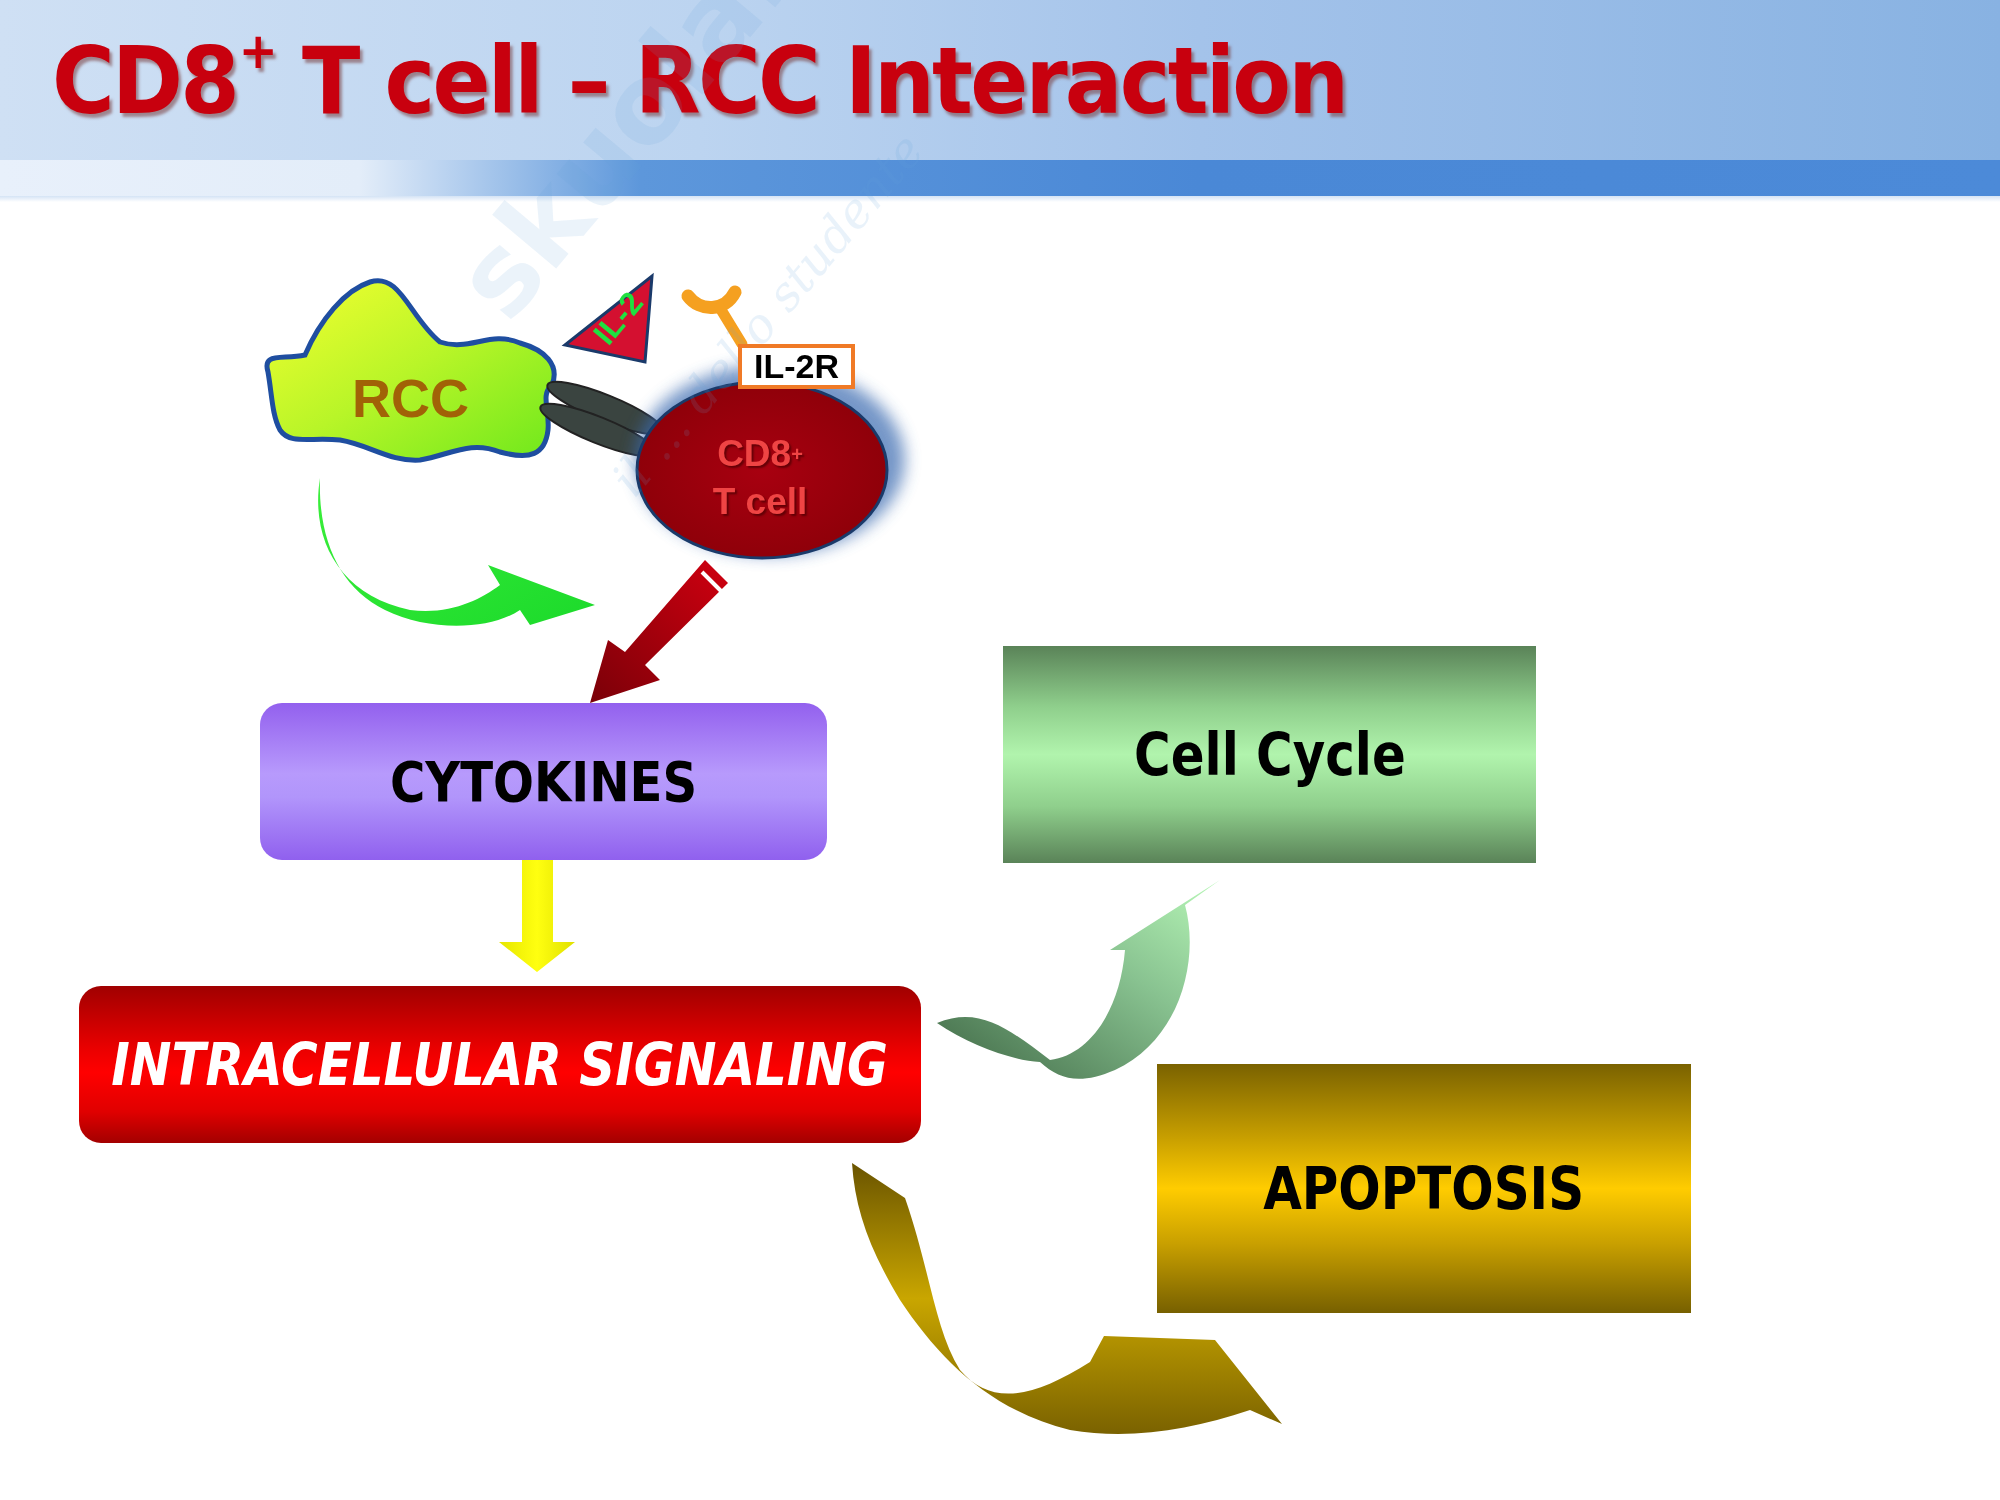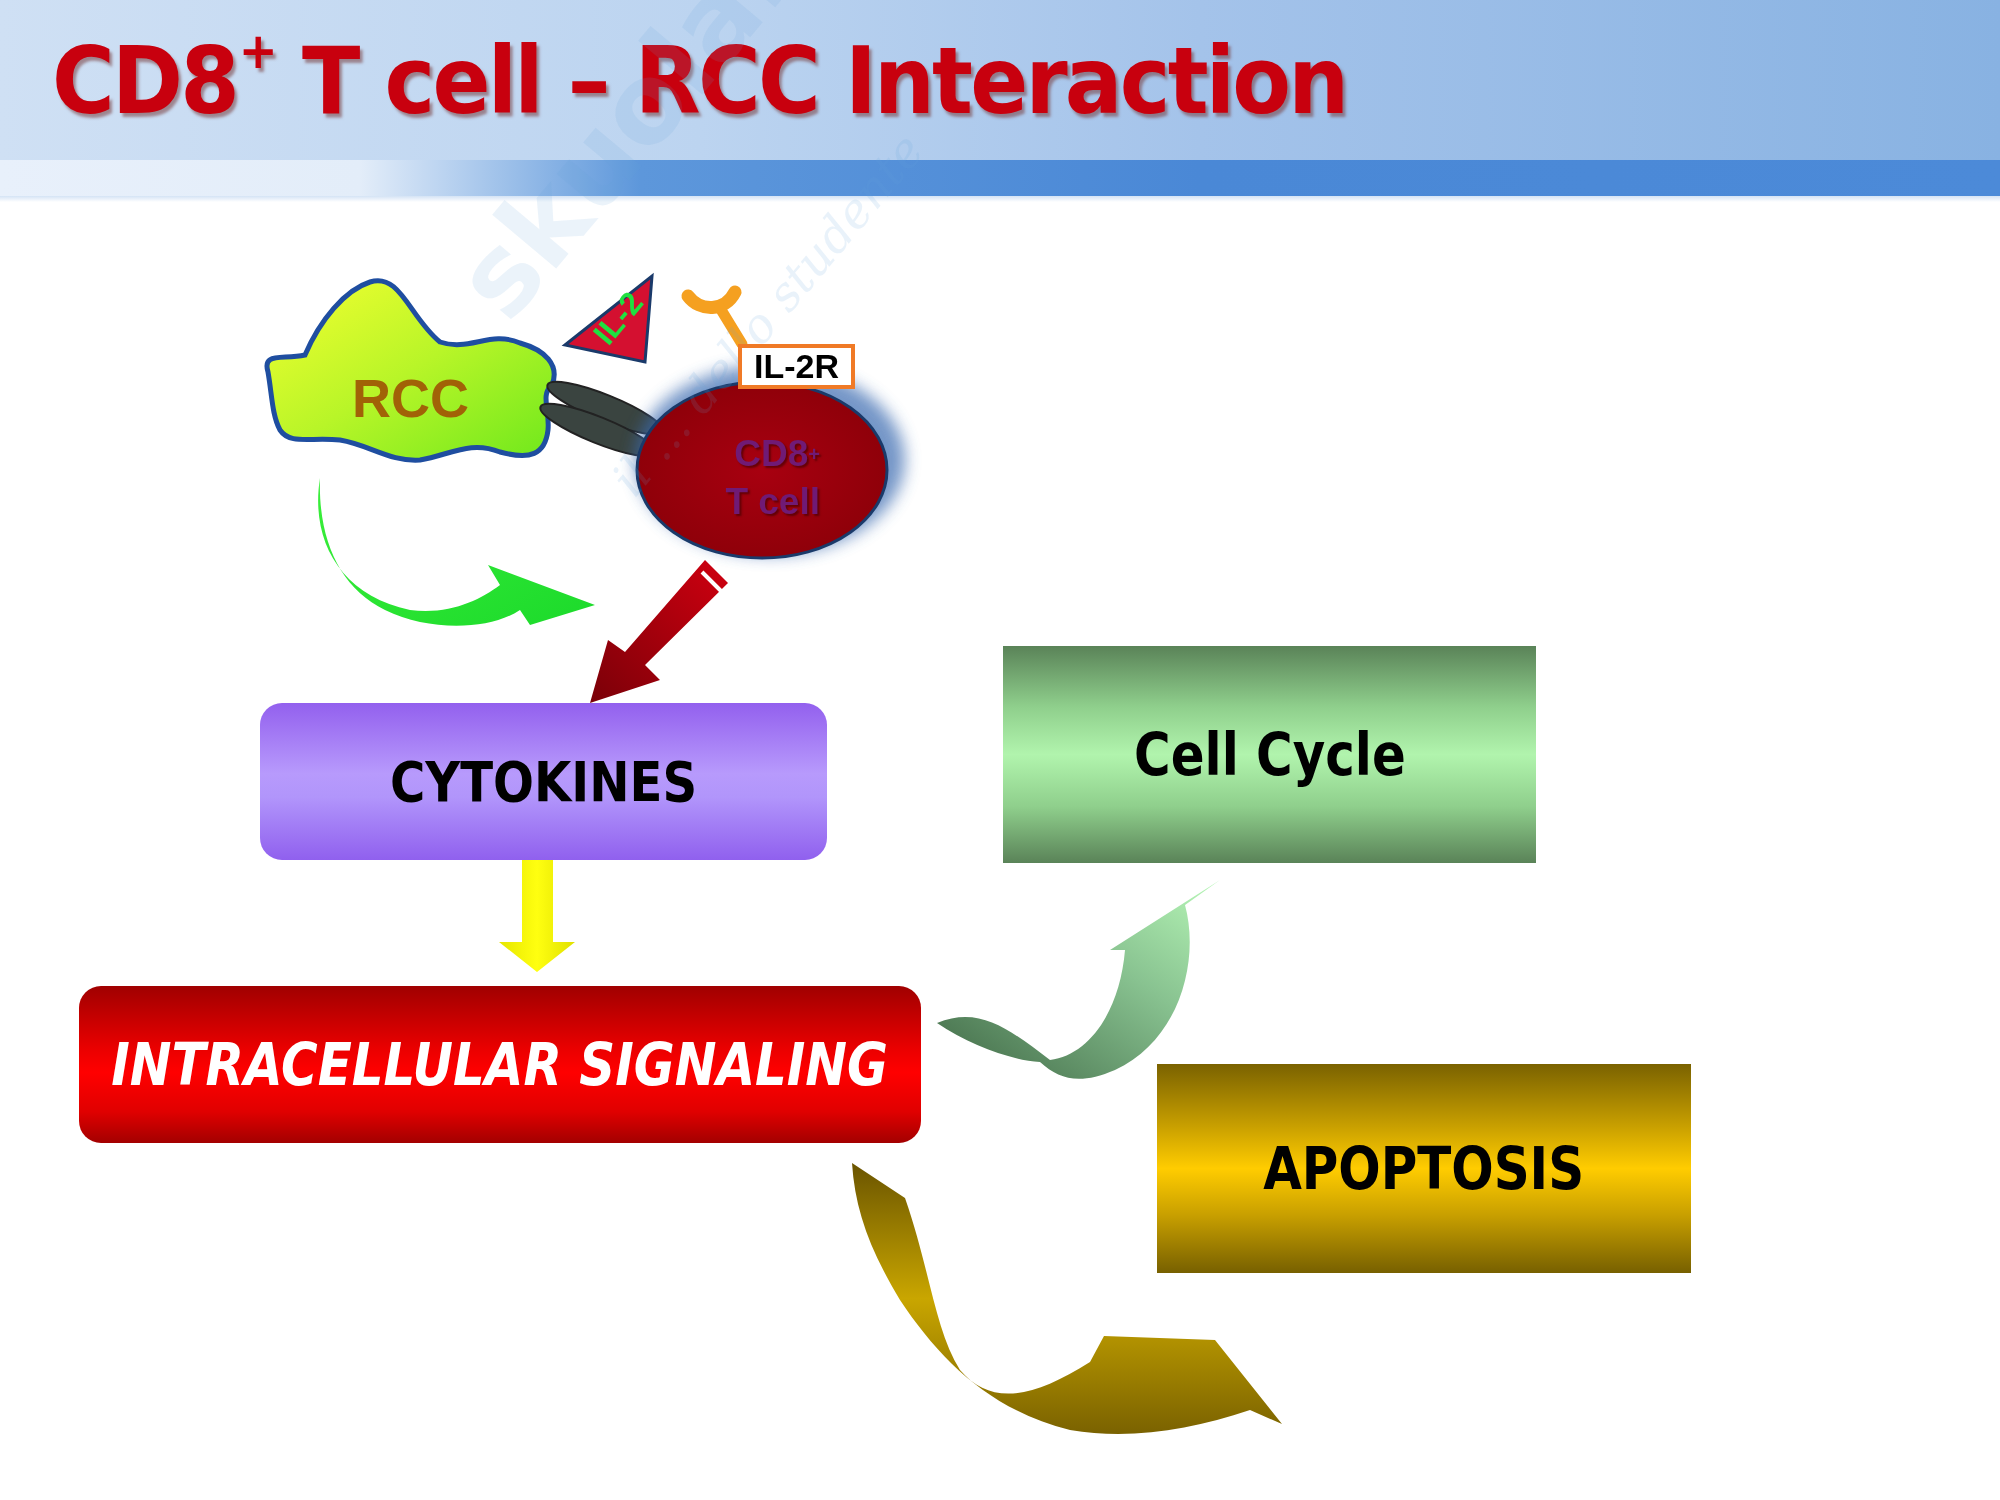--- a/index.html
+++ b/index.html
@@ -14,25 +14,25 @@
   .title sup{font-size:50px;vertical-align:top;position:relative;top:-6px;margin-left:2px;}
   svg.art{position:absolute;left:0;top:0;width:2000px;height:1500px;}
   .box{position:absolute;display:flex;align-items:center;justify-content:center;font-family:"DejaVu Sans",sans-serif;font-weight:bold;}
   .box span{display:inline-block;transform:scaleX(0.86);white-space:nowrap;}
   .cyto{left:260px;top:703px;width:567px;height:157px;border-radius:22px;
     background:linear-gradient(180deg,#9360ee 0%,#b79afc 45%,#b195fb 60%,#9060ee 100%);color:#000;font-size:56px;}
   .cellcycle{left:1003px;top:646px;width:533px;height:217px;
     background:linear-gradient(180deg,#5a8358 0%,#8fcf8c 28%,#b1f4ad 50%,#8fcf8c 74%,#5a8358 100%);color:#000;font-size:58px;}
   .intra{left:79px;top:986px;width:842px;height:157px;border-radius:22px;
     background:linear-gradient(180deg,#a00000 0%,#ea0000 40%,#ff0000 55%,#e00000 80%,#a30000 100%);color:#fff;font-size:58px;font-style:italic;}
-  .apop{left:1157px;top:1064px;width:534px;height:209px;
+  .apop{left:1157px;top:1064px;width:534px;height:249px;
     background:linear-gradient(180deg,#7a6200 0%,#c9a000 30%,#ffcc00 50%,#c9a000 72%,#776000 100%);color:#000;font-size:58px;}
   .lbl{position:absolute;font-family:"Liberation Sans",sans-serif;font-weight:bold;white-space:nowrap;}
   .rcc{left:352px;top:367px;font-size:54px;color:#a16207;}
-  .tcell{left:700px;top:430px;font-size:37px;color:#701a75;line-height:48px;text-shadow:2px 2px 2px rgba(60,0,0,0.6);text-align:right;width:120px;}
+  .tcell{left:700px;top:430px;font-size:37px;color:#ef4444;line-height:48px;text-shadow:2px 2px 2px rgba(60,0,0,0.6);text-align:center;width:120px;}
   .tcell sup{font-size:20px;vertical-align:top;}
   .il2r{left:738px;top:344px;width:109px;height:37px;border:4px solid #f07a26;background:#fff;font-family:"Liberation Sans",sans-serif;font-size:34px;color:#000;display:flex;align-items:center;justify-content:center;}
   .il2{left:590px;top:300px;font-size:32px;color:#20e040;transform:rotate(-50deg);transform-origin:center;}
   .wm{position:absolute;left:430px;top:260px;font-family:"DejaVu Sans",sans-serif;font-weight:bold;font-size:110px;color:rgba(100,160,220,0.13);transform:rotate(-50deg);transform-origin:left top;white-space:nowrap;}
   .wm2{position:absolute;left:600px;top:470px;font-family:"DejaVu Serif",serif;font-style:italic;font-size:48px;color:rgba(100,160,220,0.14);transform:rotate(-50deg);transform-origin:left top;white-space:nowrap;}
 </style>
 </head>
 <body>
 
 <div class="header"></div>

